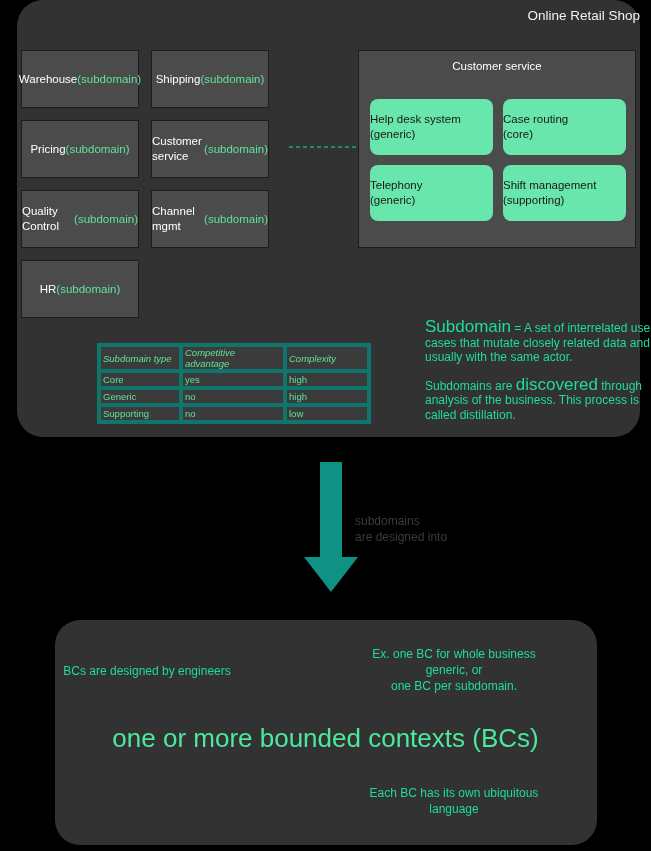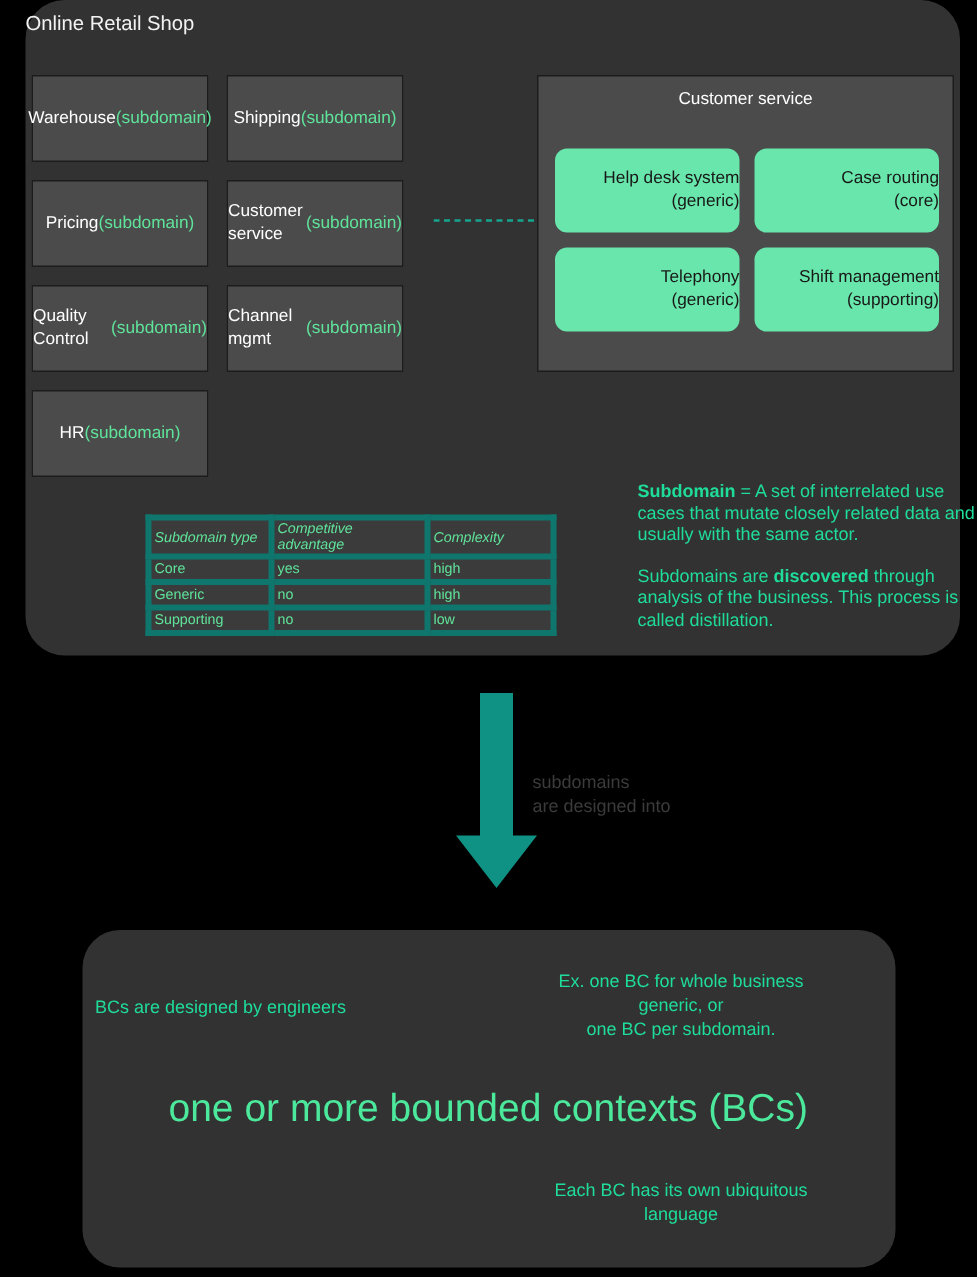--- a/index.html
+++ b/index.html
@@ -14,21 +14,21 @@
   
   .domain-panel {
     position: absolute;
     left: 17px; top: 0px;
     width: 623px; height: 437px;
     background: #323232;
     border-radius: 26px;
   }
   .domain-title {
     position: absolute; left: 0; top: 7px; width: 100%;
-    text-align: left;
+    text-align: right;
     color: #f2f2f2;
     font-size: 13.5px;
     line-height: 17px;
   }
   .domain-subtitle {
     position: absolute; left: 0; top: 24px; width: 100%;
     text-align: center;
     color: #5fe39a;
     font-size: 13px;
     line-height: 17px;
@@ -78,21 +78,21 @@
     position: absolute; left: 11px; top: 48px;
     display: flex; flex-wrap: wrap; gap: 10px;
     width: 256px;
   }
   .cs-box {
     width: 123px; height: 56px;
     background: #68e6ab;
     border-radius: 8px;
     display: flex;
     flex-direction: column;
-    align-items: flex-end;
+    align-items: flex-start;
     justify-content: center;
     line-height: 15px;
     color: #181818;
     font-size: 11.5px;
   }
 
   
   .type-table {
     position: absolute;
     left: 80px; top: 343px;
@@ -118,21 +118,21 @@
   
   .definition {
     position: absolute;
     left: 408px; top: 320px;
     width: 226px;
     color: #1fdc9a;
     font-size: 12px;
     line-height: 14.6px;
   }
   .definition p { margin-bottom: 13px; }
-  .definition b { font-weight: bold; font-size: 12px; }
+  .definition b { font-weight: normal; font-size: 17px; }
 
   
   .big-arrow {
     position: absolute;
     left: 300px; top: 462px;
     width: 62px; height: 132px;
   }
   .arrow-caption {
     position: absolute;
     left: 355px; top: 513px;

